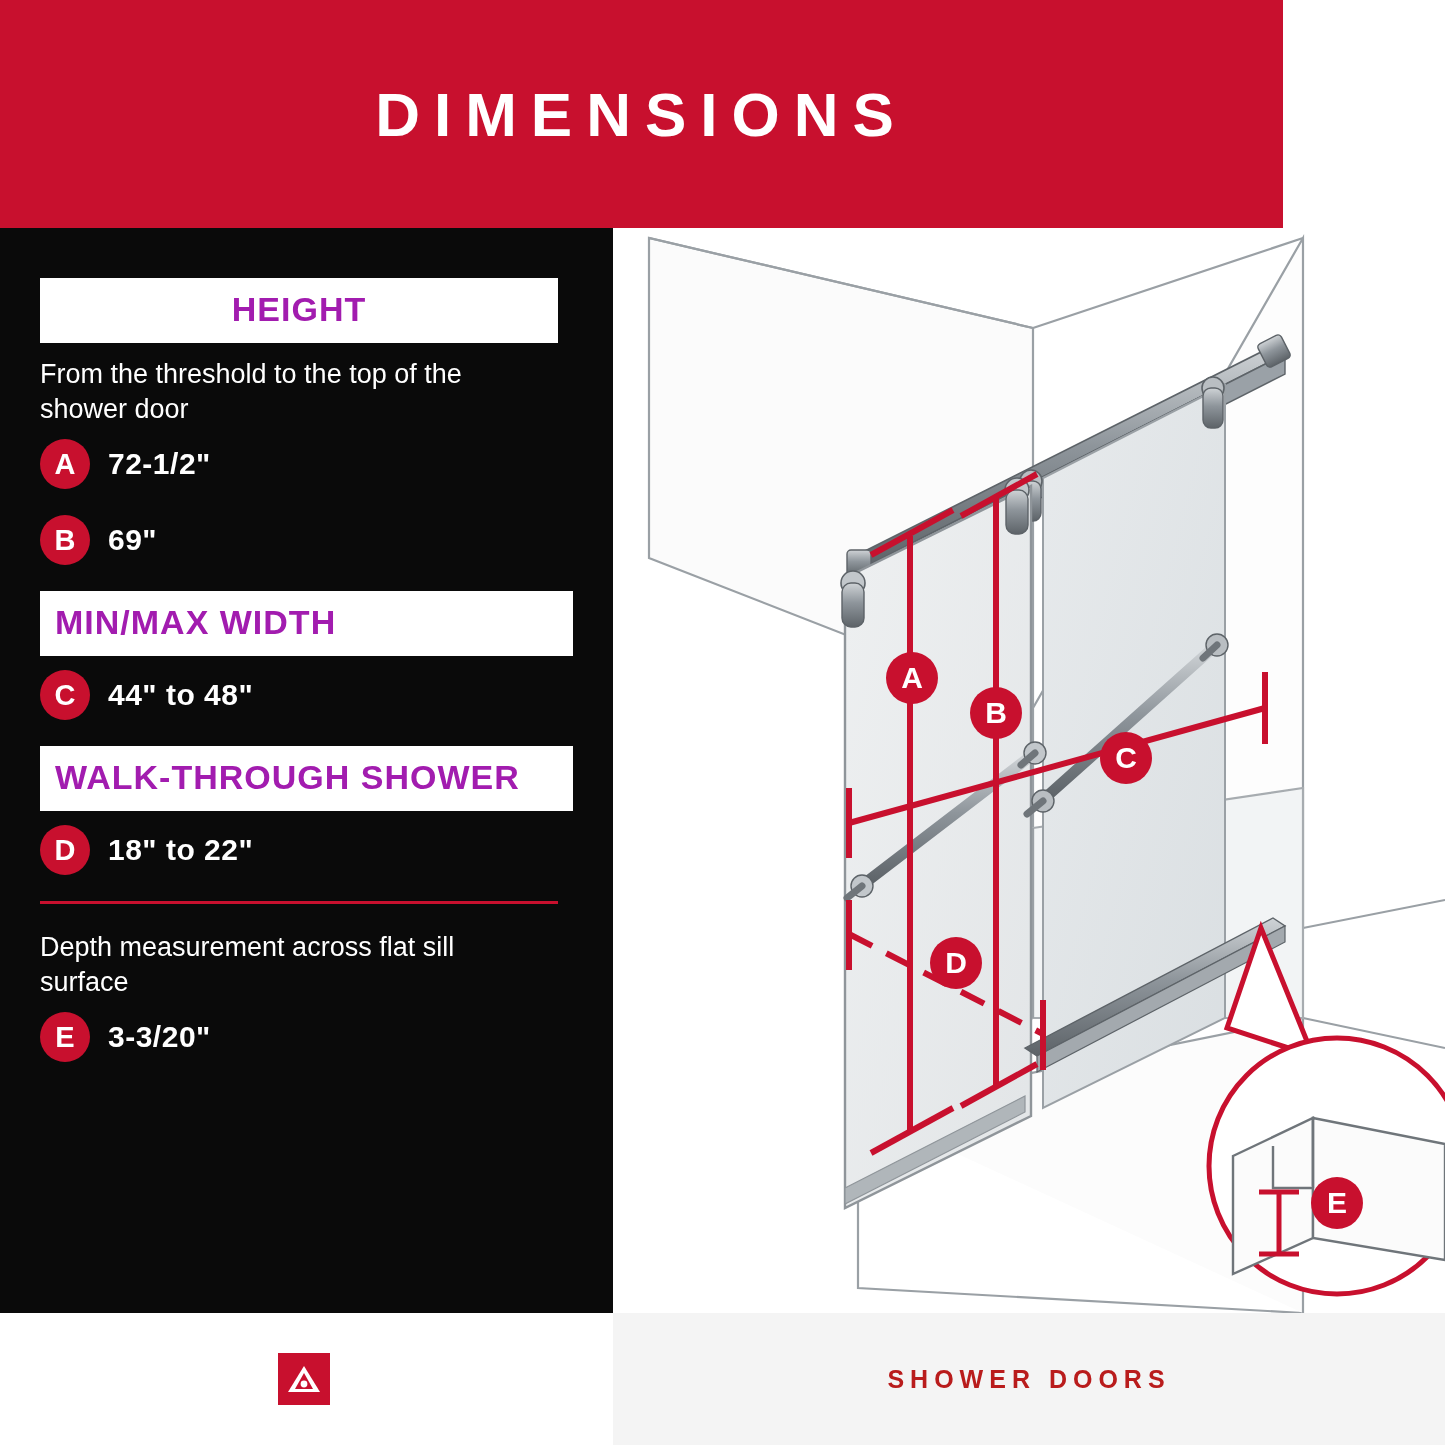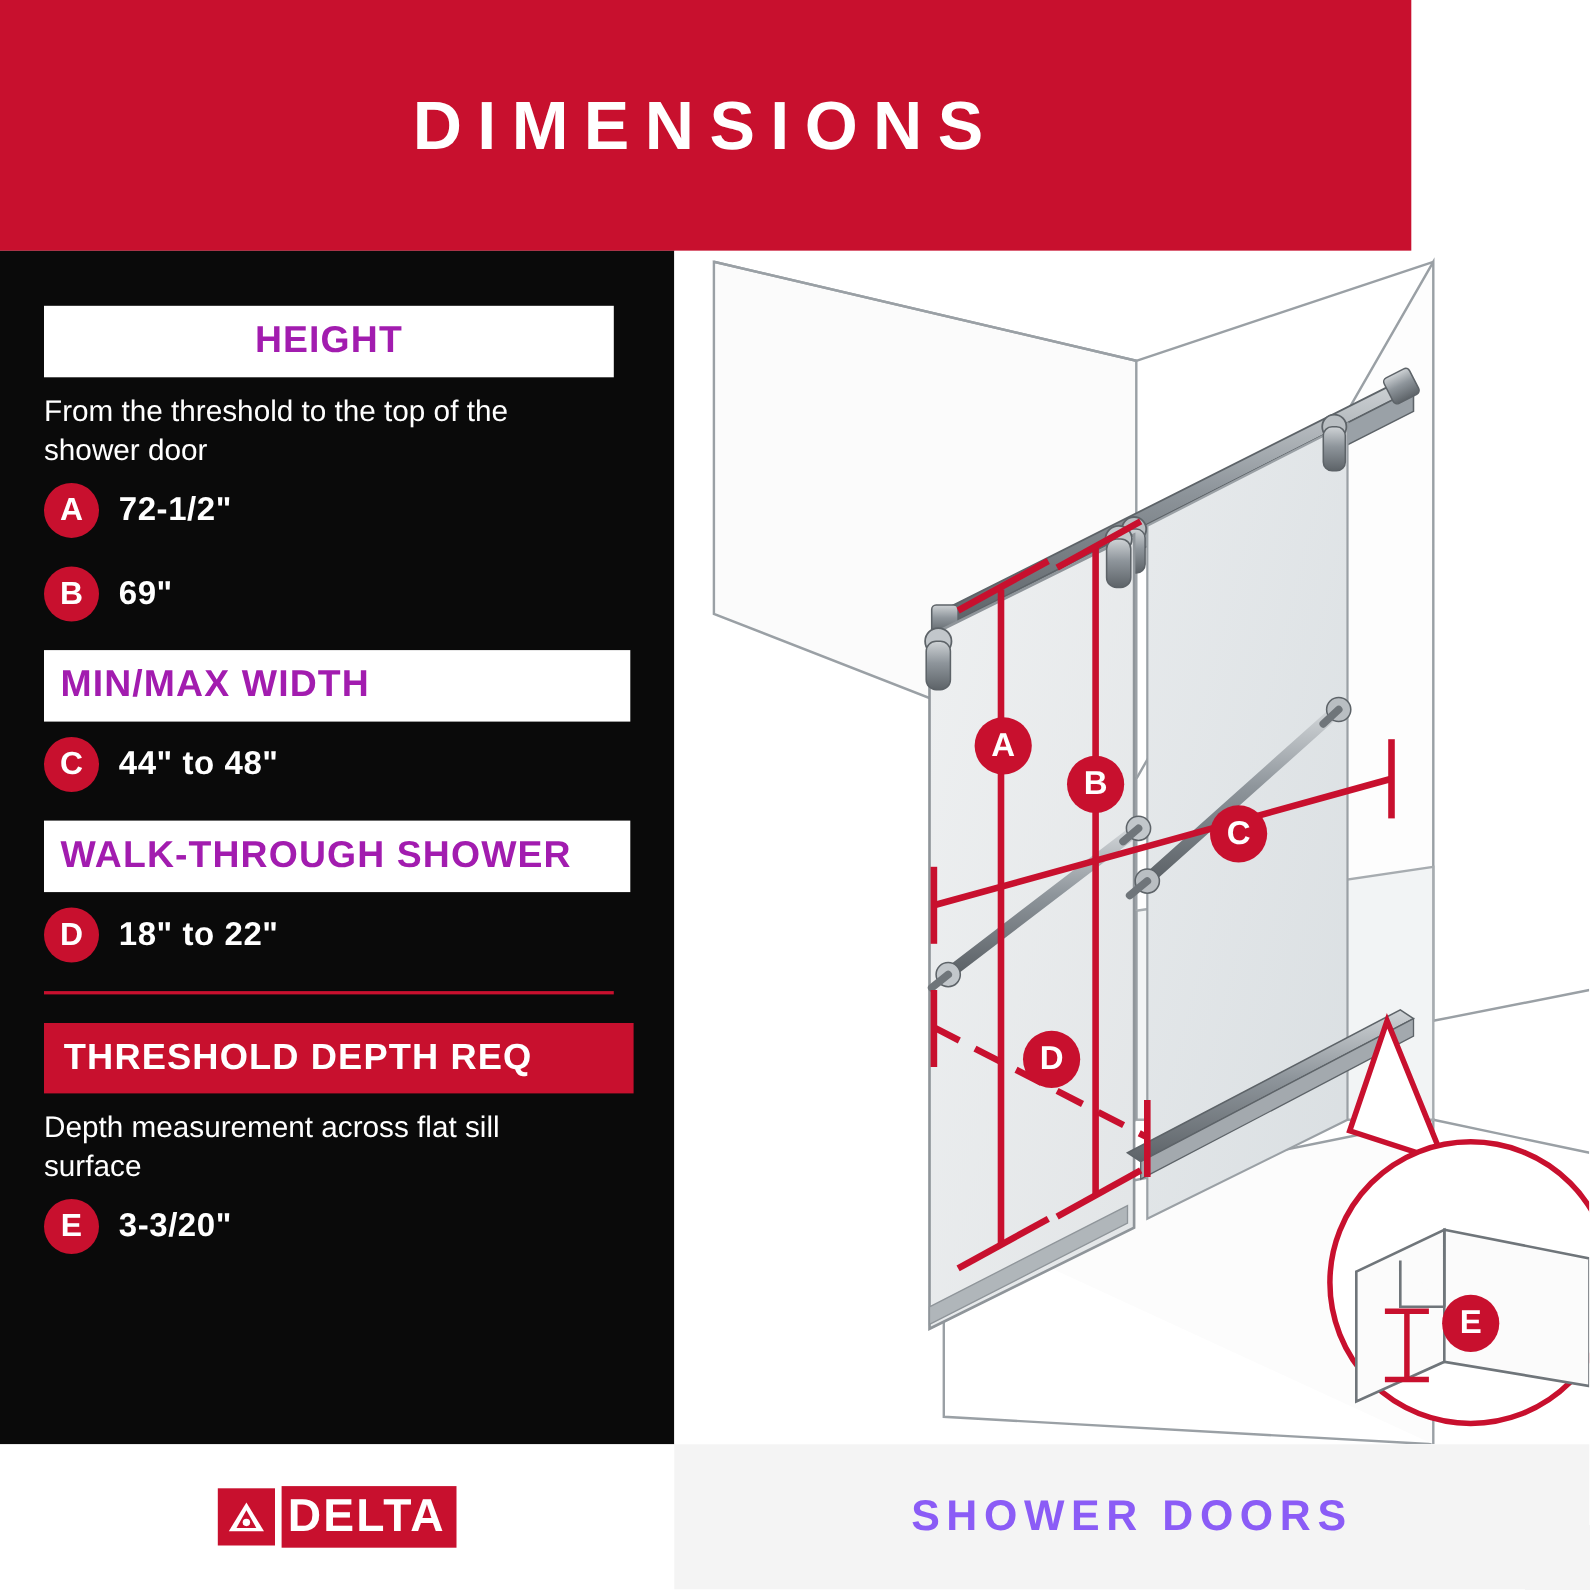--- a/index.html
+++ b/index.html
@@ -77,21 +77,21 @@
     position:absolute; left:0; top:1313px; width:613px; height:132px;
     background:#ffffff;
     display:flex; align-items:center; justify-content:center;
   }
   .footer-right {
     position:absolute; left:613px; top:1313px; width:832px; height:132px;
     background:#f4f4f4;
     display:flex; align-items:center; justify-content:center;
   }
   .footer-right-text {
-    font-size:39px; font-weight:bold; letter-spacing:6px; color:#8b5cf6;
+    font-size:25px; font-weight:bold; letter-spacing:6px; color:#b91c1c;
   }
   .delta-logo { display:flex; align-items:center; }
   .delta-mark {
     width:52px; height:52px; background:#c8102e;
     display:flex; align-items:center; justify-content:center;
     margin-right:6px;
   }
   .delta-word {
     background:#c8102e; color:#ffffff;
     font-size:42px; font-weight:bold; letter-spacing:2px;
@@ -144,21 +144,20 @@
     </div>
 
     <div class="section-head left-align">WALK-THROUGH SHOWER</div>
     <div class="measure-row">
       <div class="badge">D</div>
       <div class="measure-val">18" to 22"</div>
     </div>
 
     <div class="divider"></div>
 
-    <div class="section-head red">THRESHOLD DEPTH REQ</div>
     <div class="desc">
       <span>Depth measurement across flat sill surface</span>
     </div>
     <div class="measure-row">
       <div class="badge">E</div>
       <div class="measure-val">3-3/20"</div>
     </div>
 
   </div>
 </div>
@@ -295,19 +294,18 @@
 
 <div class="footer-left">
   <div class="delta-logo">
     <div class="delta-mark">
       <svg width="34" height="30" viewBox="0 0 34 30">
         <polygon points="17,2 33,28 1,28" fill="#ffffff"></polygon>
         <polygon points="17,9 26,25 8,25" fill="#c8102e"></polygon>
         <circle cx="17" cy="20" r="3.4" fill="#ffffff"></circle>
       </svg>
     </div>
-    <div class="delta-word">DELTA</div>
   </div>
 </div>
 
 <div class="footer-right">
   <div class="footer-right-text">SHOWER DOORS</div>
 </div>
 
 </body></html>

